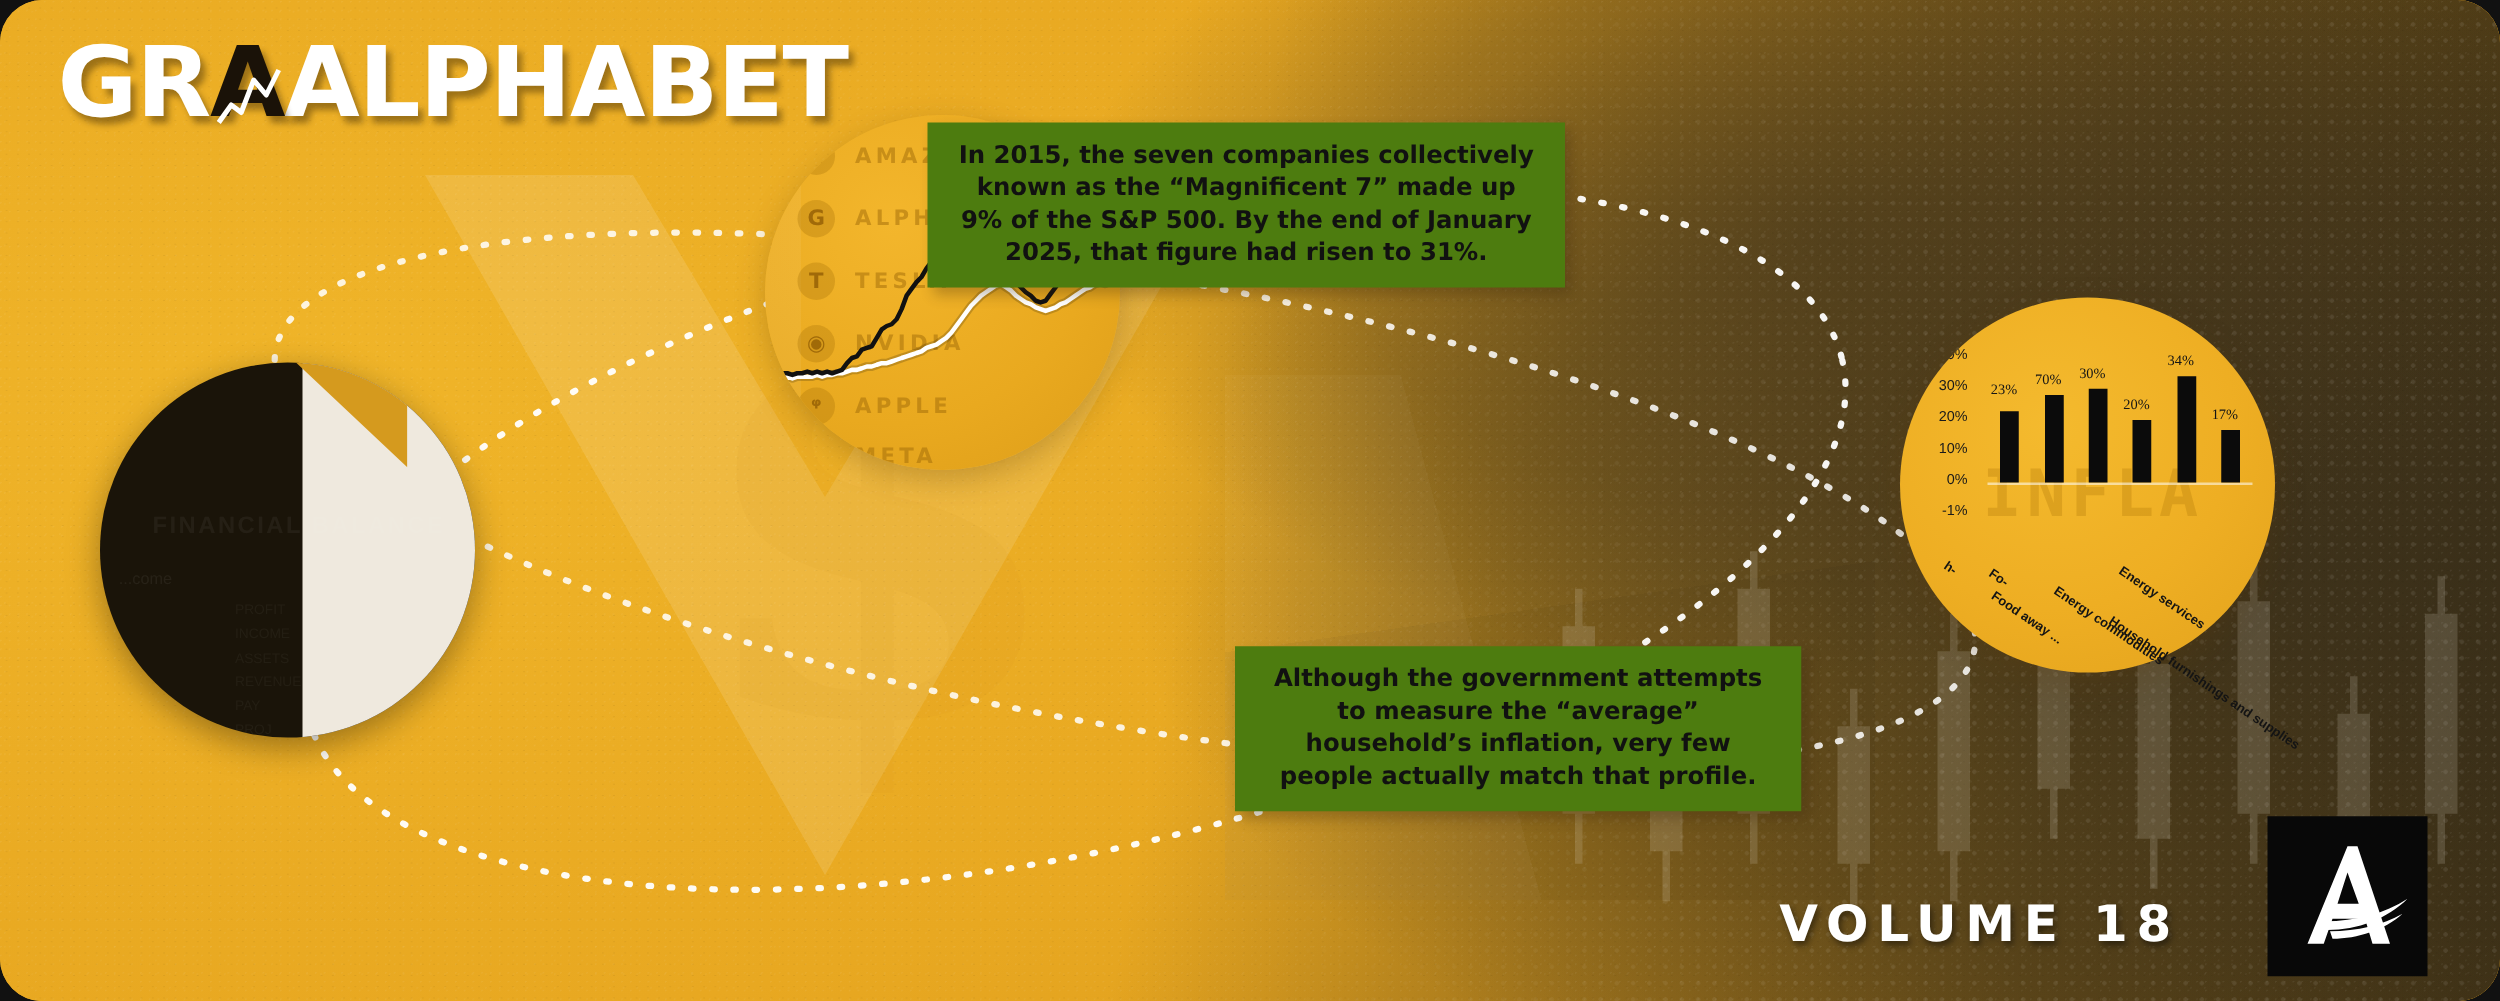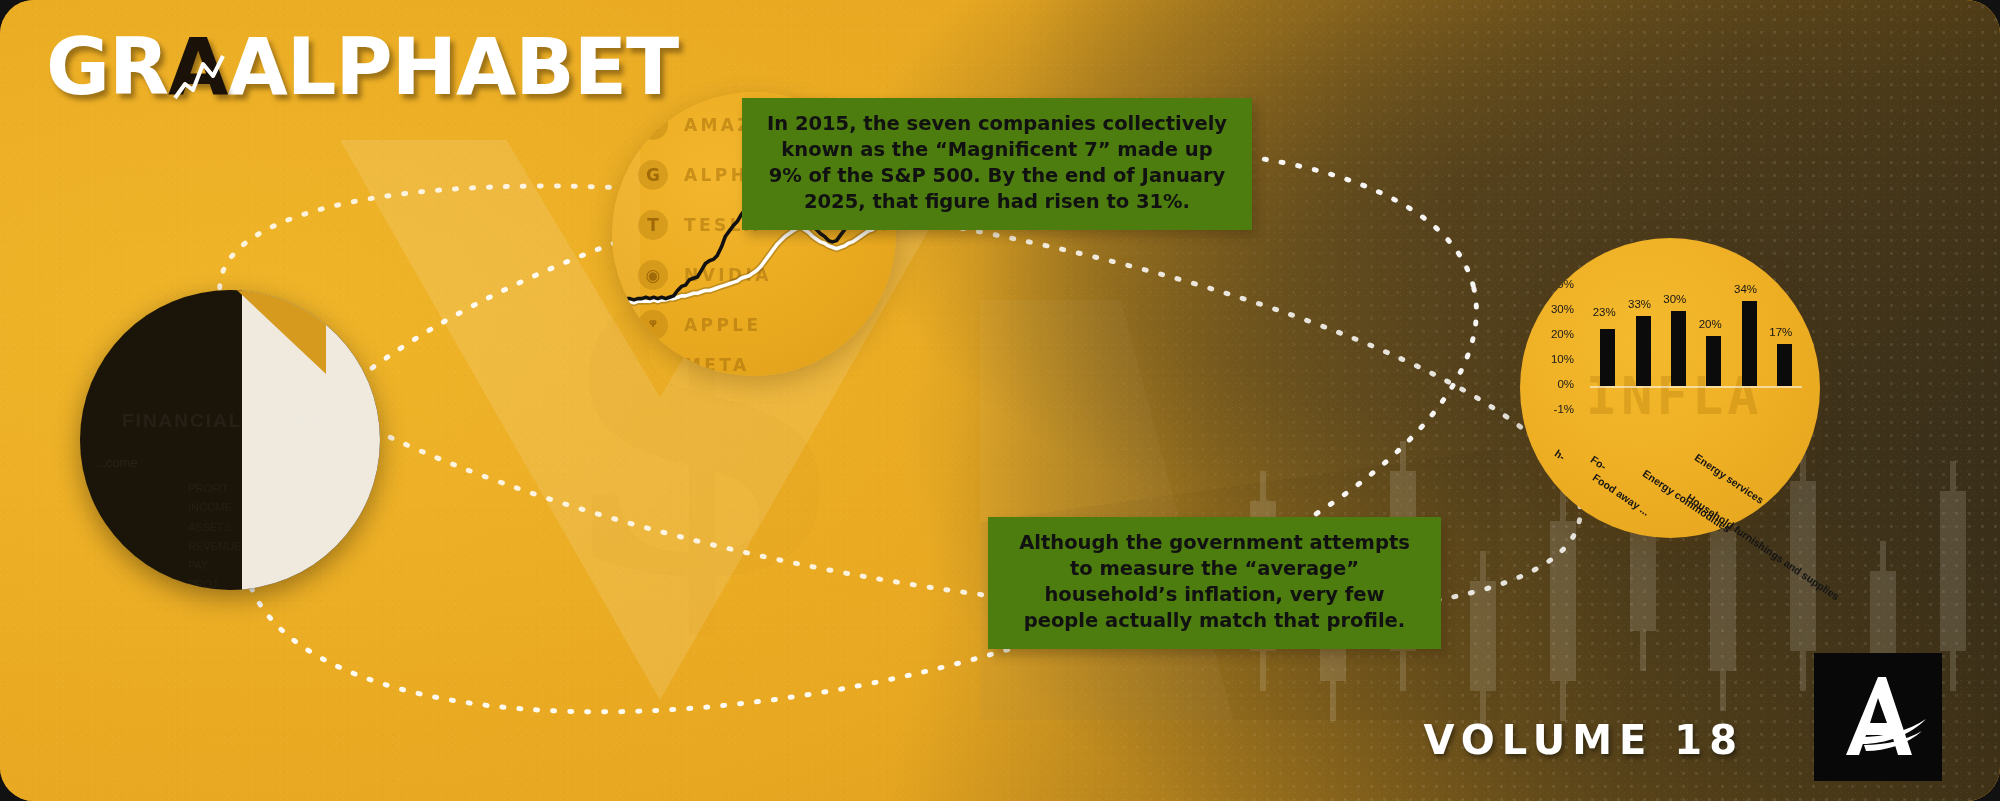--- a/index.html
+++ b/index.html
@@ -158,21 +158,21 @@
     color:rgba(190,132,14,.40);white-space:nowrap;
   }
   .infl-chart{position:absolute;left:0;top:0;width:300px;height:300px;}
   .yaxis-label{
     position:absolute;right:0;font-size:11.5px;color:#1a1a1a;
     font-family:"Liberation Sans",sans-serif;text-align:right;width:34px;
   }
   .bar{position:absolute;background:#0b0b0b;width:15px;}
   .bar-value{
     position:absolute;font-size:11.5px;color:#151515;font-weight:normal;
-    font-family:Liberation Sans, sans-serif;white-space:nowrap;
+    font-family:Liberation Serif, serif;white-space:nowrap;
   }
   .zeroline{position:absolute;height:2px;background:rgba(255,255,255,.55);}
   .cat-label{
     position:absolute;font-size:10.5px;font-weight:bold;color:#141414;
     font-family:"Liberation Sans",sans-serif;white-space:nowrap;
     transform-origin:left center;
   }
 
   
   .callout{
@@ -315,21 +315,21 @@
           <div class="yaxis-label" style="left: 20px; top: 40px;">40%</div>
           <div class="yaxis-label" style="left: 20px; top: 65px;">30%</div>
           <div class="yaxis-label" style="left: 20px; top: 90px;">20%</div>
           <div class="yaxis-label" style="left: 20px; top: 115px;">10%</div>
           <div class="yaxis-label" style="left: 20px; top: 140px;">0%</div>
           <div class="yaxis-label" style="left: 20px; top: 165px;">-1%</div>
           <div class="zeroline" style="left: 70px; width: 212px; top: 148px;"></div>
           <div class="bar" style="left: 80.1667px; top: 90.5px; height: 57.5px;"></div>
           <div class="bar-value" style="left: 72.6667px; top: 68px;">23%</div>
           <div class="bar" style="left: 115.5px; top: 78px; height: 70px;"></div>
-          <div class="bar-value" style="left: 108px; top: 60px;">33%</div>
+          <div class="bar-value" style="left: 108px; top: 60px;">70%</div>
           <div class="bar" style="left: 150.833px; top: 73px; height: 75px;"></div>
           <div class="bar-value" style="left: 143.333px; top: 55px;">30%</div>
           <div class="bar" style="left: 186.167px; top: 98px; height: 50px;"></div>
           <div class="bar-value" style="left: 178.667px; top: 80px;">20%</div>
           <div class="bar" style="left: 221.5px; top: 63px; height: 85px;"></div>
           <div class="bar-value" style="left: 214px; top: 45px;">34%</div>
           <div class="bar" style="left: 256.833px; top: 105.5px; height: 42.5px;"></div>
           <div class="bar-value" style="left: 249.333px; top: 87.5px;">17%</div>
         </div>
     </div>

